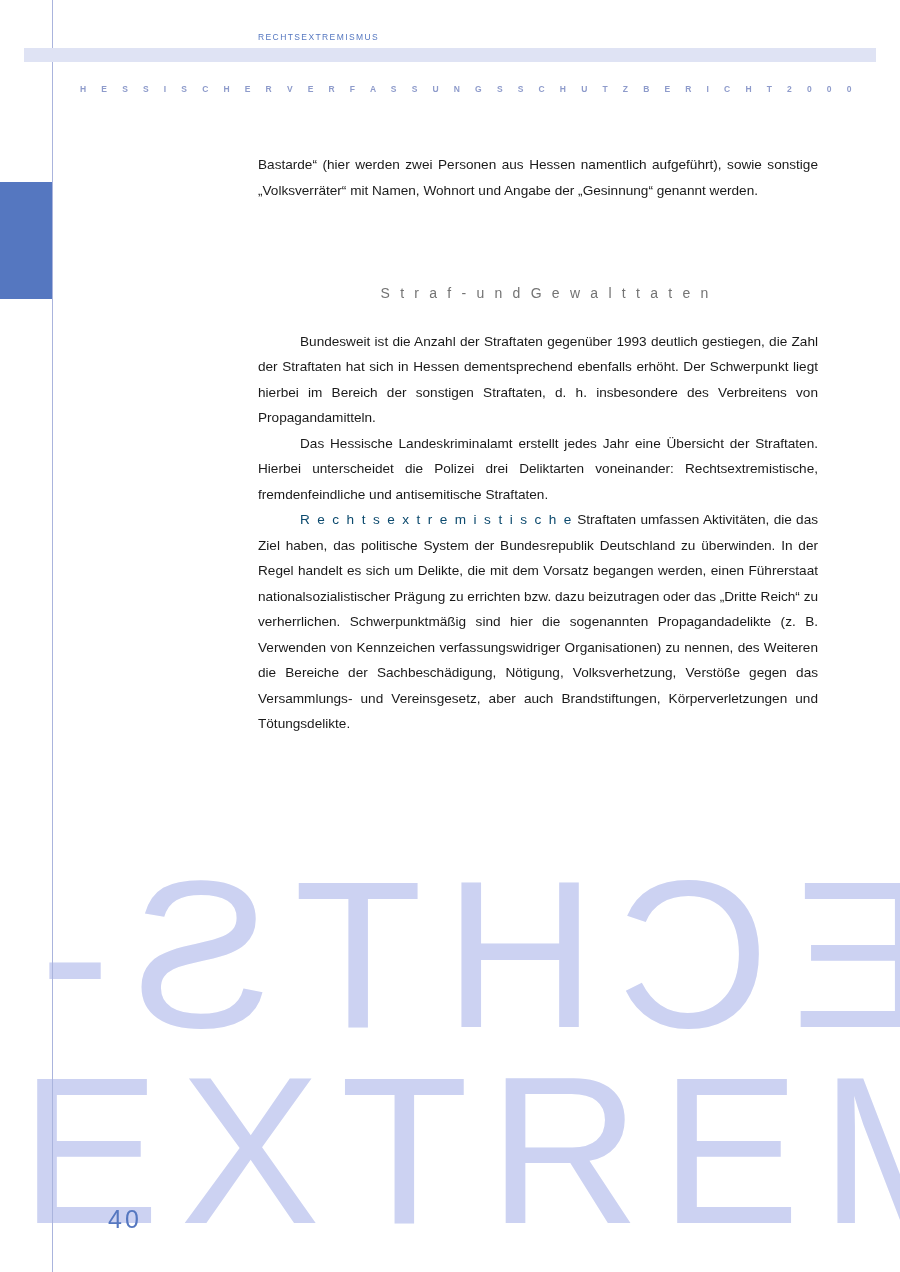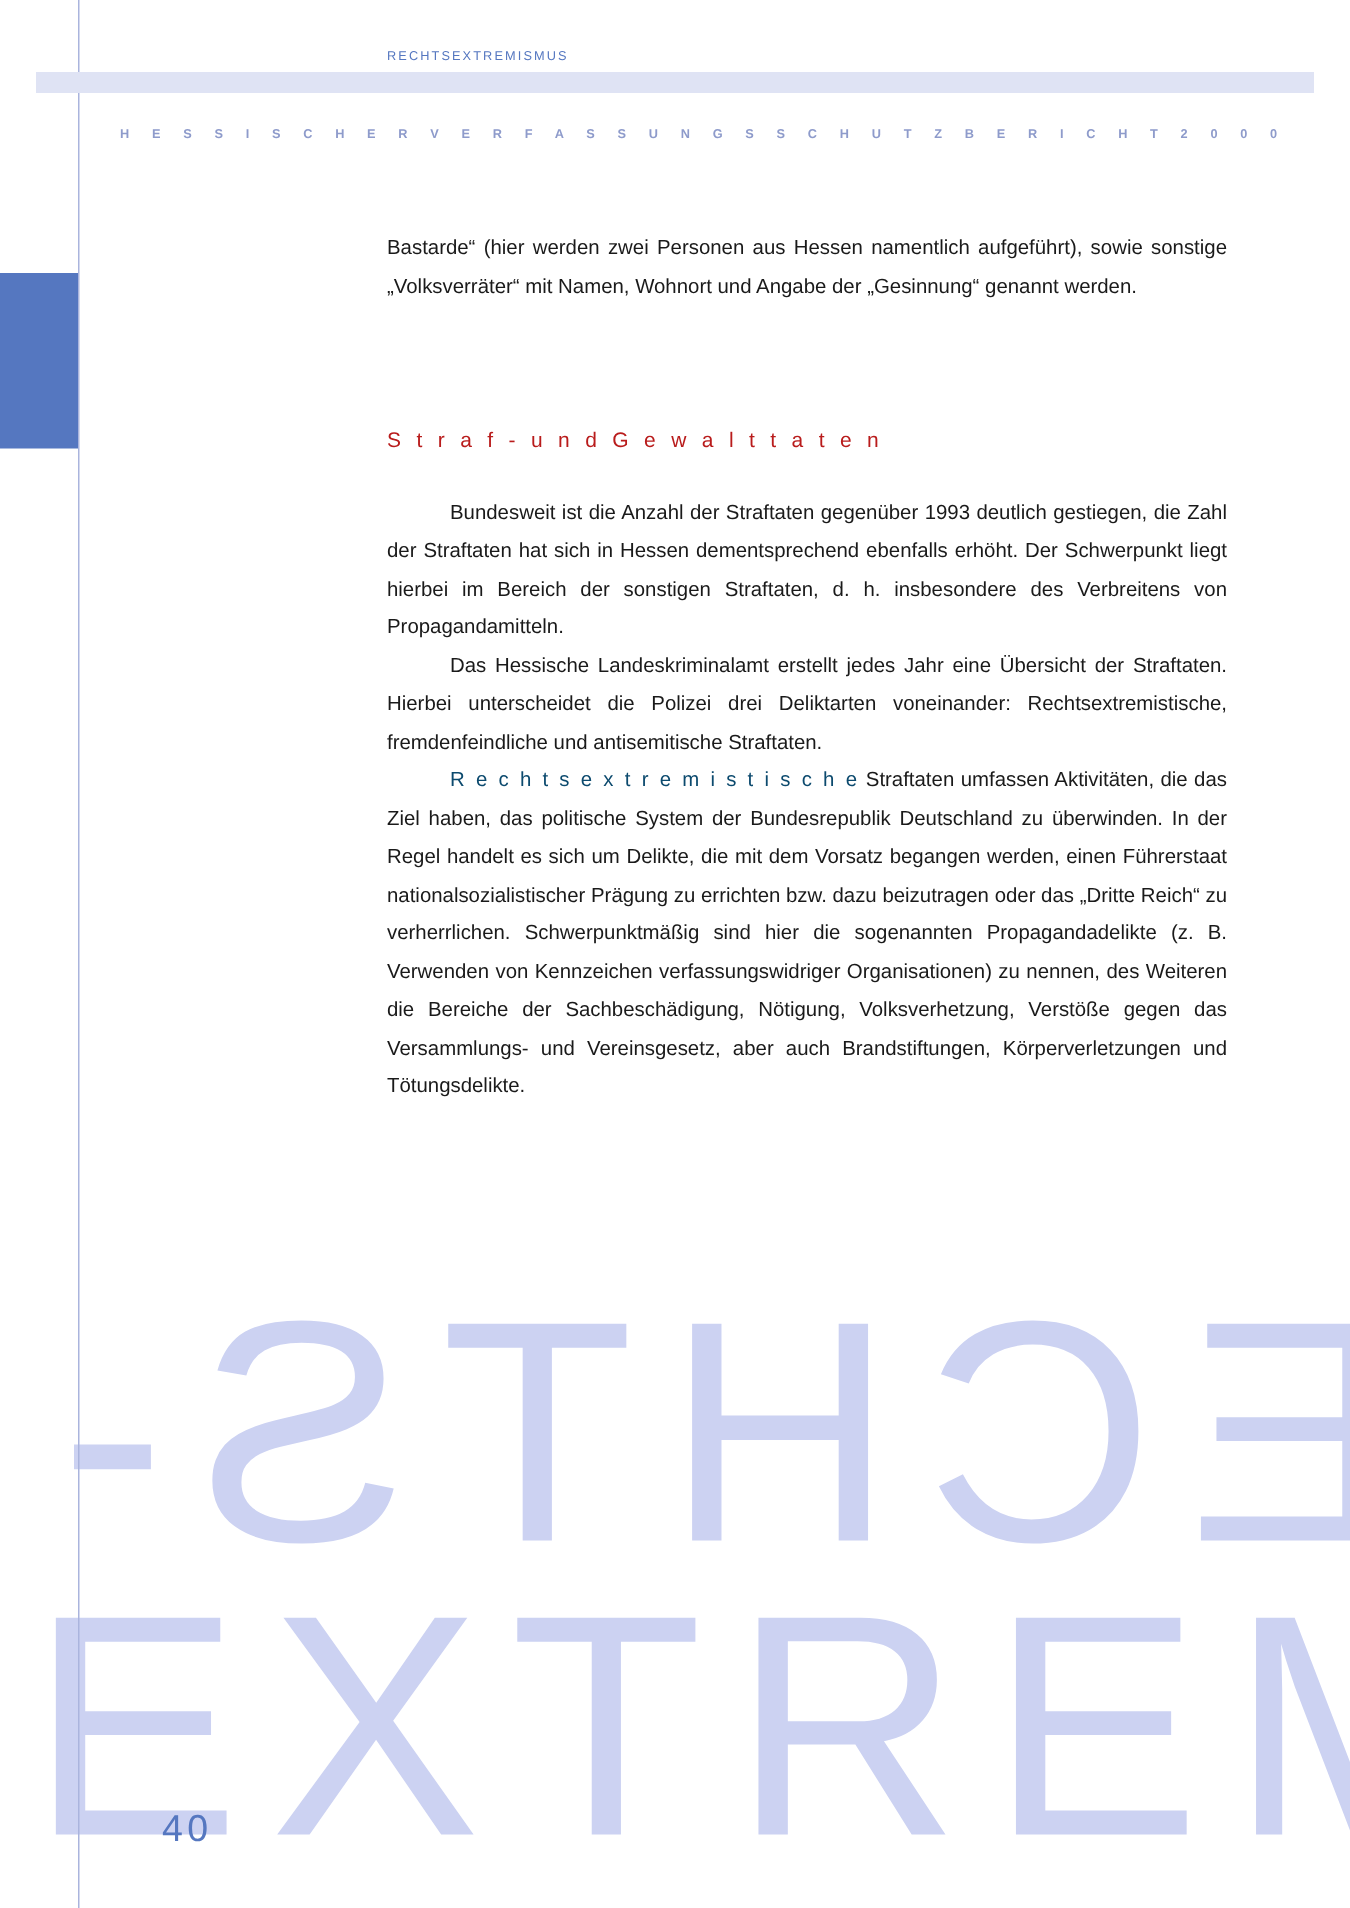--- a/index.html
+++ b/index.html
@@ -112,25 +112,26 @@
     text-align: justify;
     text-justify: inter-word;
   }
   .p-indent {
     text-indent: 42px;
   }
   .gap-lg { height: 78px; }
   .gap-md { height: 22px; }
 
   .section-head {
-    color: #b91c1c;
+    color: #737373;
     font-size: 14px;
     letter-spacing: 3.2px;
     font-weight: 400;
     white-space: nowrap;
+    text-align: center;
   }
 
   .inline-blue {
     color: #0c4a6e;
     letter-spacing: 1.6px;
   }
 
   
   .margin-note {
     position: absolute;

